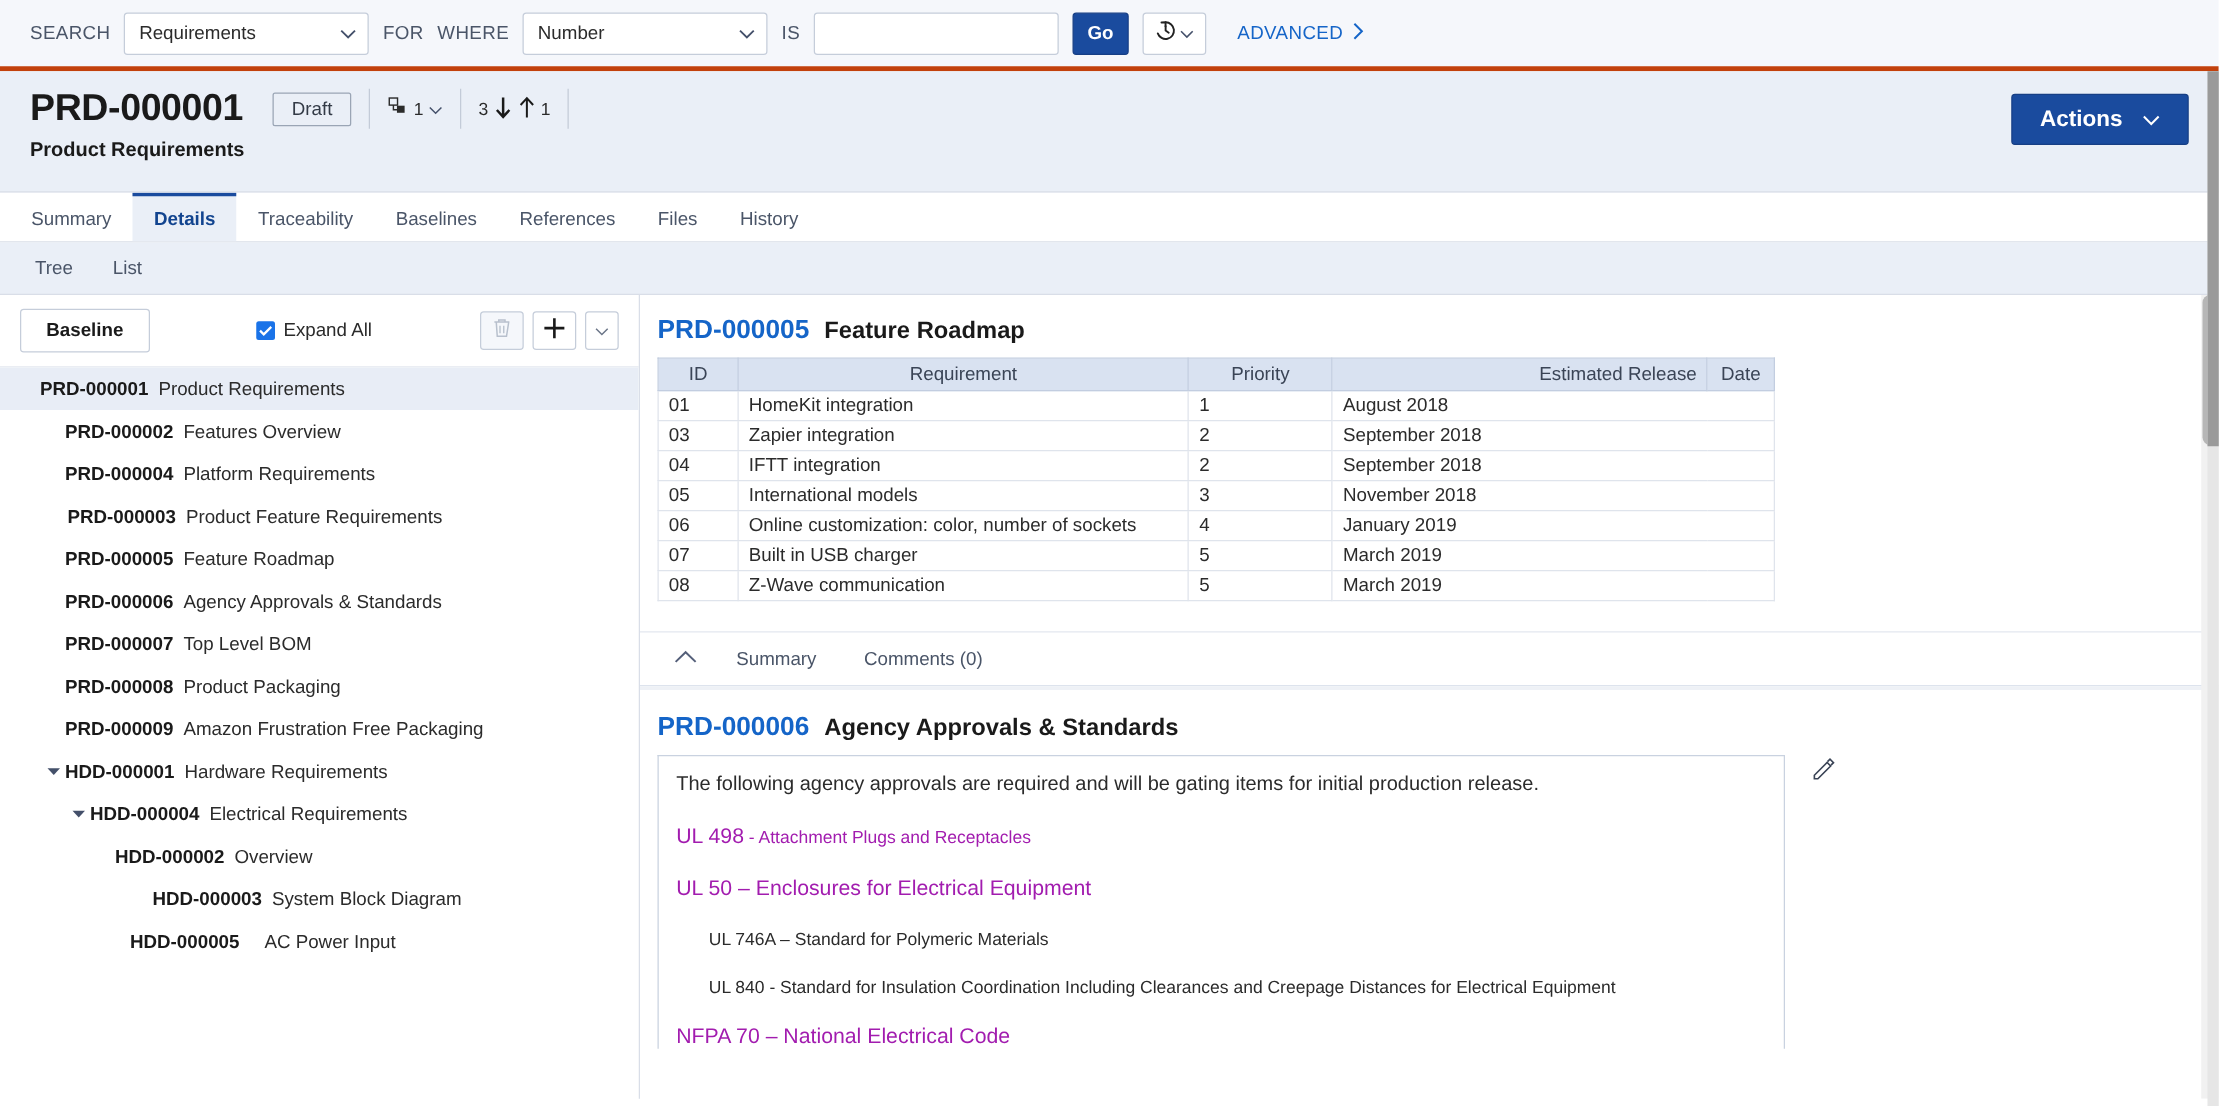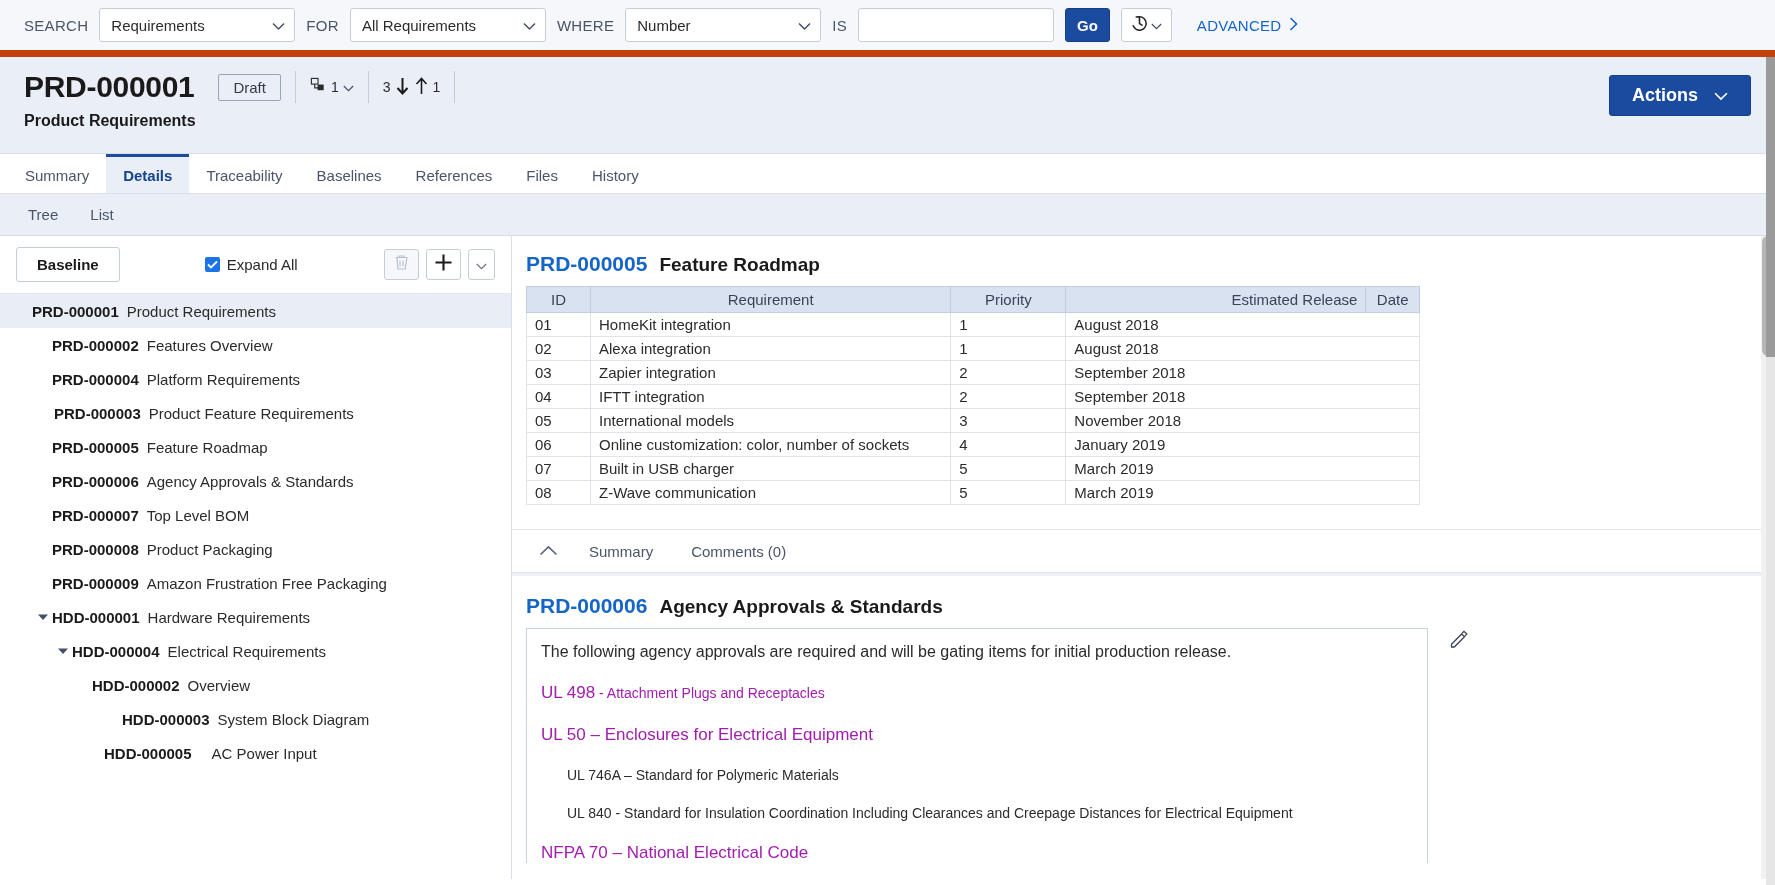--- a/index.html
+++ b/index.html
@@ -9,21 +9,21 @@
     font-family: "Liberation Sans", sans-serif;
     background: #ffffff;
     color: #2b2b2b;
     overflow: hidden;
   }
 
   
   .searchbar {
     height: 57px;
     background: #f5f7fb;
-    border-bottom: 7px solid #c2410c;
+    border-bottom: 4px solid #c2410c;
     display: flex;
     align-items: center;
     padding: 0 24px;
     gap: 11px;
   }
   .sb-label {
     font-size: 15px;
     color: #4a5568;
     letter-spacing: .3px;
     white-space: nowrap;
@@ -357,28 +357,20 @@
     <span>Requirements</span>
     <span class="chev">
       <svg width="13" height="8" viewBox="0 0 13 8">
           <path d="M1 1l5.5 5.5L12 1" stroke="#44506a" stroke-width="1.5" fill="none"></path>
         </svg>
     </span>
   </div>
 
   <span class="sb-label">FOR</span>
 
-  <div class="sb-select w-all">
-    <span>All Requirements</span>
-    <span class="chev">
-      <svg width="13" height="8" viewBox="0 0 13 8">
-          <path d="M1 1l5.5 5.5L12 1" stroke="#44506a" stroke-width="1.5" fill="none"></path>
-        </svg>
-    </span>
-  </div>
 
   <span class="sb-label">WHERE</span>
 
   <div class="sb-select w-num">
     <span>Number</span>
     <span class="chev">
       <svg width="13" height="8" viewBox="0 0 13 8">
           <path d="M1 1l5.5 5.5L12 1" stroke="#44506a" stroke-width="1.5" fill="none"></path>
         </svg>
     </span>
@@ -623,26 +615,20 @@
             <th>Requirement</th>
             <th class="col-pri">Priority</th>
             <th class="col-rel th-right">Estimated Release</th>
             <th>Date</th>
           </tr>
         </thead>
         <tbody id="roadmap-body">
             <tr>
               <td>01</td>
               <td>HomeKit integration</td>
-              <td>1</td>
-              <td colspan="2">August 2018</td>
-            </tr>
-            <tr>
-              <td>02</td>
-              <td>Alexa integration</td>
               <td>1</td>
               <td colspan="2">August 2018</td>
             </tr>
             <tr>
               <td>03</td>
               <td>Zapier integration</td>
               <td>2</td>
               <td colspan="2">September 2018</td>
             </tr>
             <tr>

